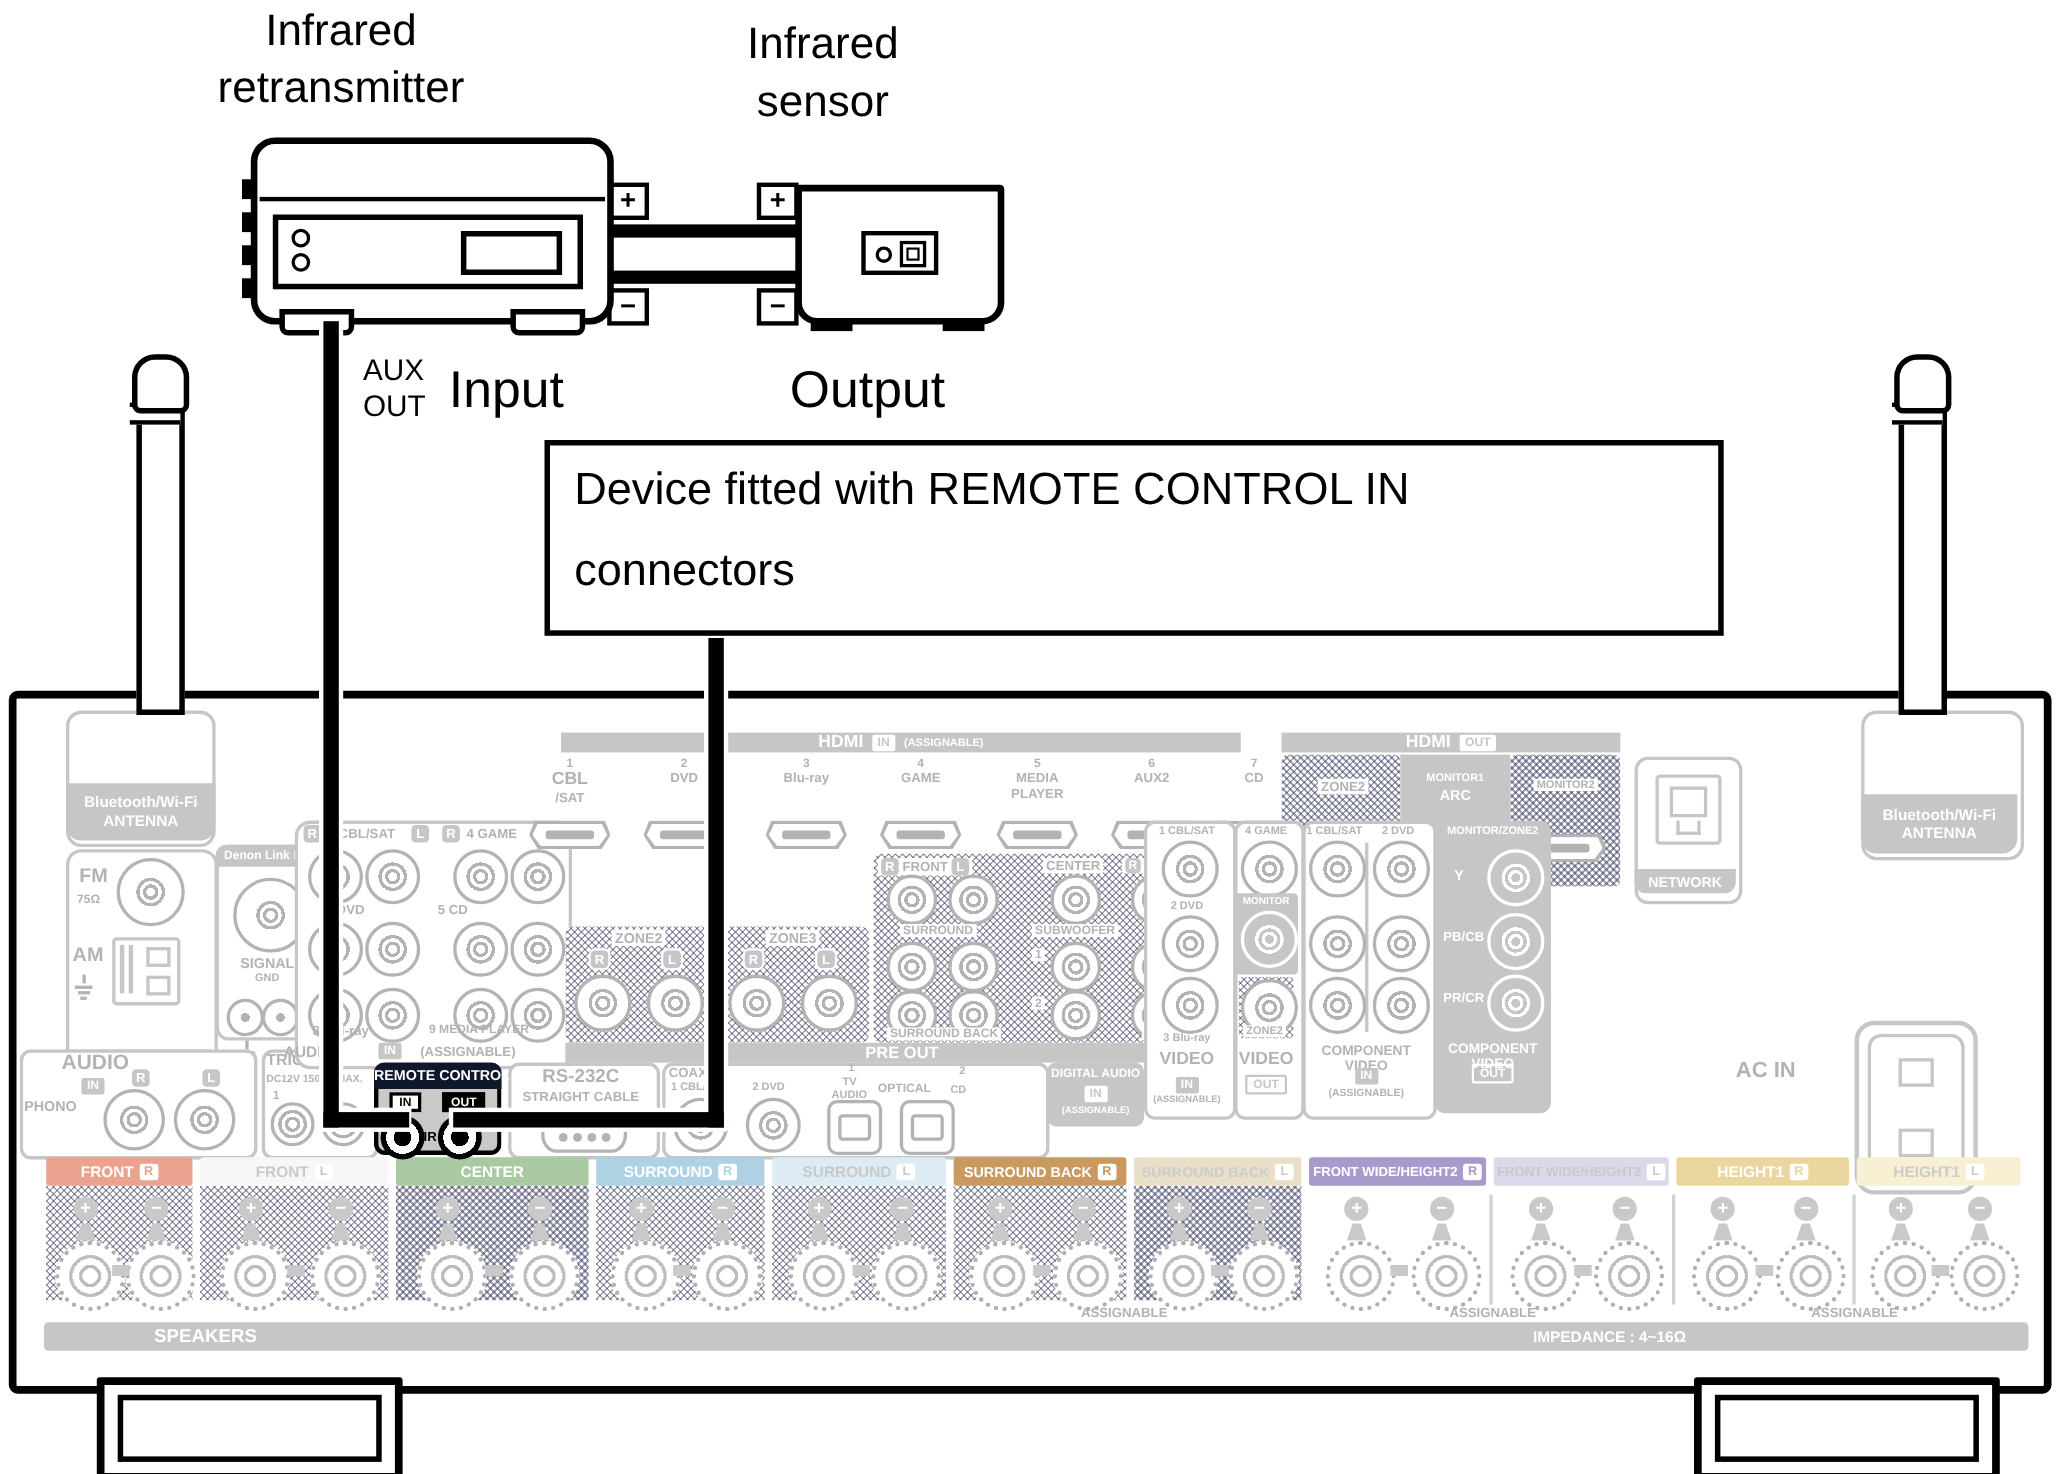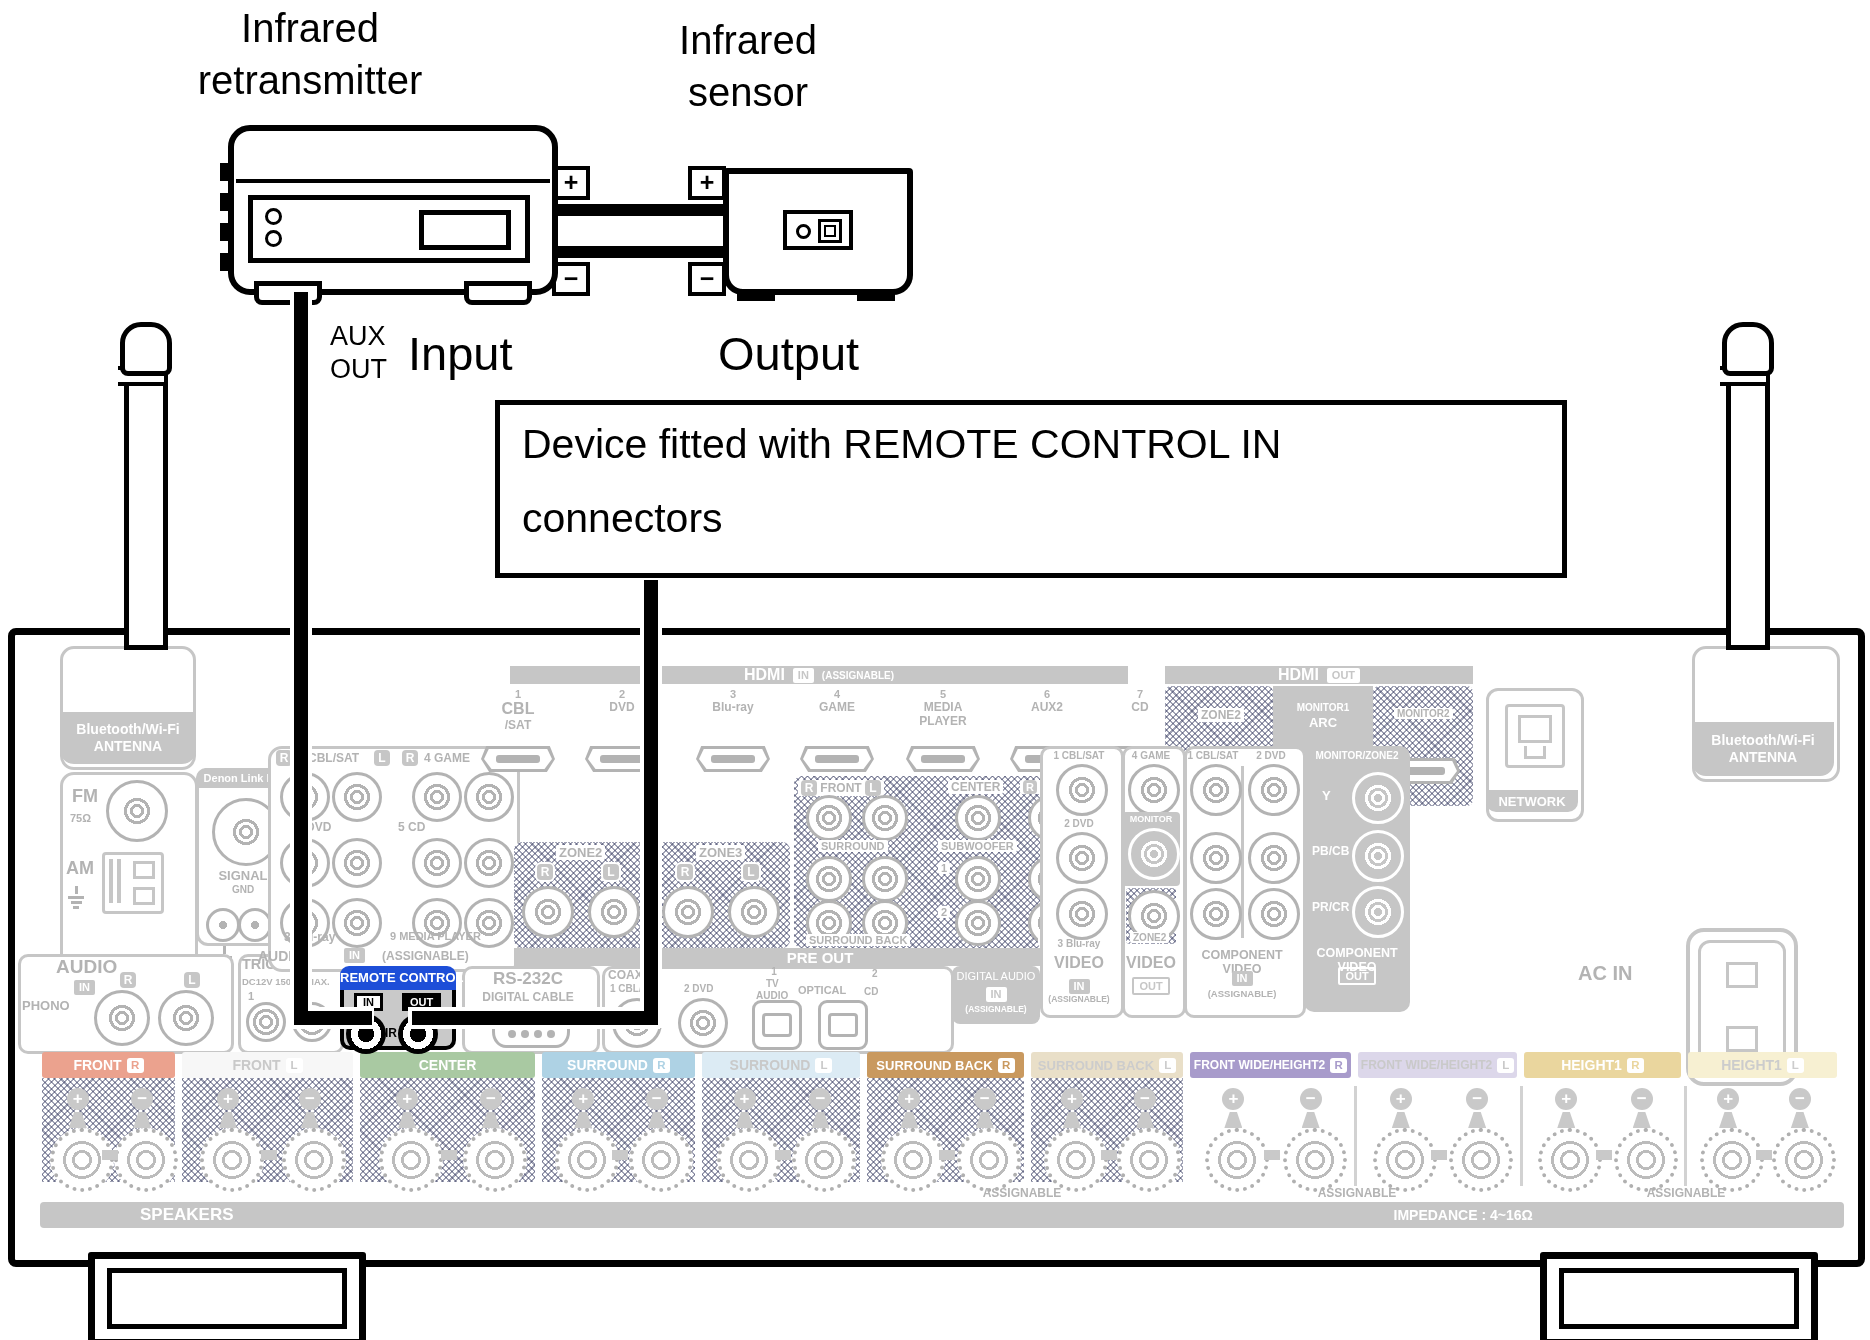--- a/index.html
+++ b/index.html
@@ -252,33 +252,33 @@
   <div class="rca" style="left:862px;top:900px;width:40px;height:40px"></div>
   <div class="rca" style="left:955px;top:900px;width:40px;height:40px"></div>
   <div class="rca" style="left:1028px;top:900px;width:40px;height:40px"></div>
   <div class="rca" style="left:1082px;top:900px;width:40px;height:40px"></div>
   <div class="ab chip" style="left:938px;top:906px;font-size:11px">2</div>
   <div class="ab chip" style="left:806px;top:934px;font-size:11px">SURROUND BACK</div>
   <div class="ab chip" style="left:1038px;top:934px;font-size:11px">HEIGHT2</div>
   <div class="ab bar c" style="left:514px;top:948px;width:612px;height:18px;font-size:15px">PRE OUT</div>
 
   <div class="ab" style="left:340px;top:966px;width:116px;height:84px;z-index:4">
-    <div class="ab c" style="left:0;top:0;width:116px;height:24px;background:#1d4ed8;border-radius:9px 9px 0 0;color:#fff;font-weight:bold;font-size:13px;line-height:24px;white-space:nowrap">REMOTE CONTROL</div>
+    <div class="ab c" style="left:0;top:0;width:116px;height:24px;background:#0f172a;border-radius:9px 9px 0 0;color:#fff;font-weight:bold;font-size:13px;line-height:24px;white-space:nowrap">REMOTE CONTROL</div>
     <div class="ab" style="left:0;top:24px;width:108px;height:56px;background:#c9c9c9;border:4px solid #000;border-top:none;border-radius:0 0 10px 10px">
       <span class="ab" style="left:10px;top:3px;background:#fff;border:3px solid #000;color:#000;font-weight:bold;font-size:11px;line-height:12px;padding:0 6px">IN</span>
       <span class="ab" style="left:58px;top:3px;background:#000;border:3px solid #000;color:#fff;font-weight:bold;font-size:11px;line-height:12px;padding:0 5px">OUT</span>
       <div class="ab" style="left:2px;top:24px;width:40px;height:40px;border-radius:50%;background:radial-gradient(circle,#000 0 8px,#fff 8px 15px,#000 15px)"></div>
       <div class="ab" style="left:54px;top:24px;width:40px;height:40px;border-radius:50%;background:radial-gradient(circle,#000 0 8px,#fff 8px 15px,#000 15px)"></div>
       <span class="ab" style="left:41px;top:36px;color:#000;font-weight:bold;font-size:12px">IR</span>
     </div>
   </div>
 
   <div class="ab ol" style="left:462px;top:966px;width:132px;height:82px;border-radius:10px"></div>
   <div class="ab g b c" style="left:462px;top:969px;width:132px;font-size:17px">RS-232C</div>
-  <div class="ab g b c" style="left:462px;top:990px;width:132px;font-size:12px">DIGITAL CABLE</div>
+  <div class="ab g b c" style="left:462px;top:990px;width:132px;font-size:12px">STRAIGHT CABLE</div>
   <div class="dsub" style="left:492px;top:1008px;width:72px;height:34px">
     <div class="row">
         <i class="hole"></i>
         <i class="hole"></i>
         <i class="hole"></i>
         <i class="hole"></i>
         <i class="hole"></i>
       </div>
     <div class="row">
         <i class="hole"></i>
@@ -300,21 +300,21 @@
   <div class="ab g b" style="left:798px;top:984px;font-size:11px">OPTICAL</div>
   <div class="opt" style="left:752px;top:1000px">
       <b></b>
     </div>
   <div class="opt" style="left:818px;top:1000px">
       <b></b>
     </div>
   <div class="ab g b" style="left:872px;top:968px;font-size:10px">2</div>
   <div class="ab g b" style="left:864px;top:986px;font-size:10px">CD</div>
   <div class="ab fill" style="left:952px;top:966px;width:88px;height:58px">
-    <div class="c" style="color:#fff;font-weight:normal;font-size:11px;margin-top:4px;white-space:nowrap">DIGITAL AUDIO</div>
+    <div class="c" style="color:#fff;font-weight:bold;font-size:11px;margin-top:4px;white-space:nowrap">DIGITAL AUDIO</div>
     <div class="c" style="margin-top:2px"><span class="bdgw">IN</span></div>
     <div class="c" style="color:#fff;font-weight:bold;font-size:8.5px;margin-top:2px">(ASSIGNABLE)</div>
   </div>
 
   <div class="ab bar" style="left:510px;top:666px;width:618px;height:18px;gap:8px">
     <span style="font-size:16px">HDMI</span>
     <span class="bdgw">IN</span>
     <span style="font-size:10px">(ASSIGNABLE)</span>
   </div>
 

